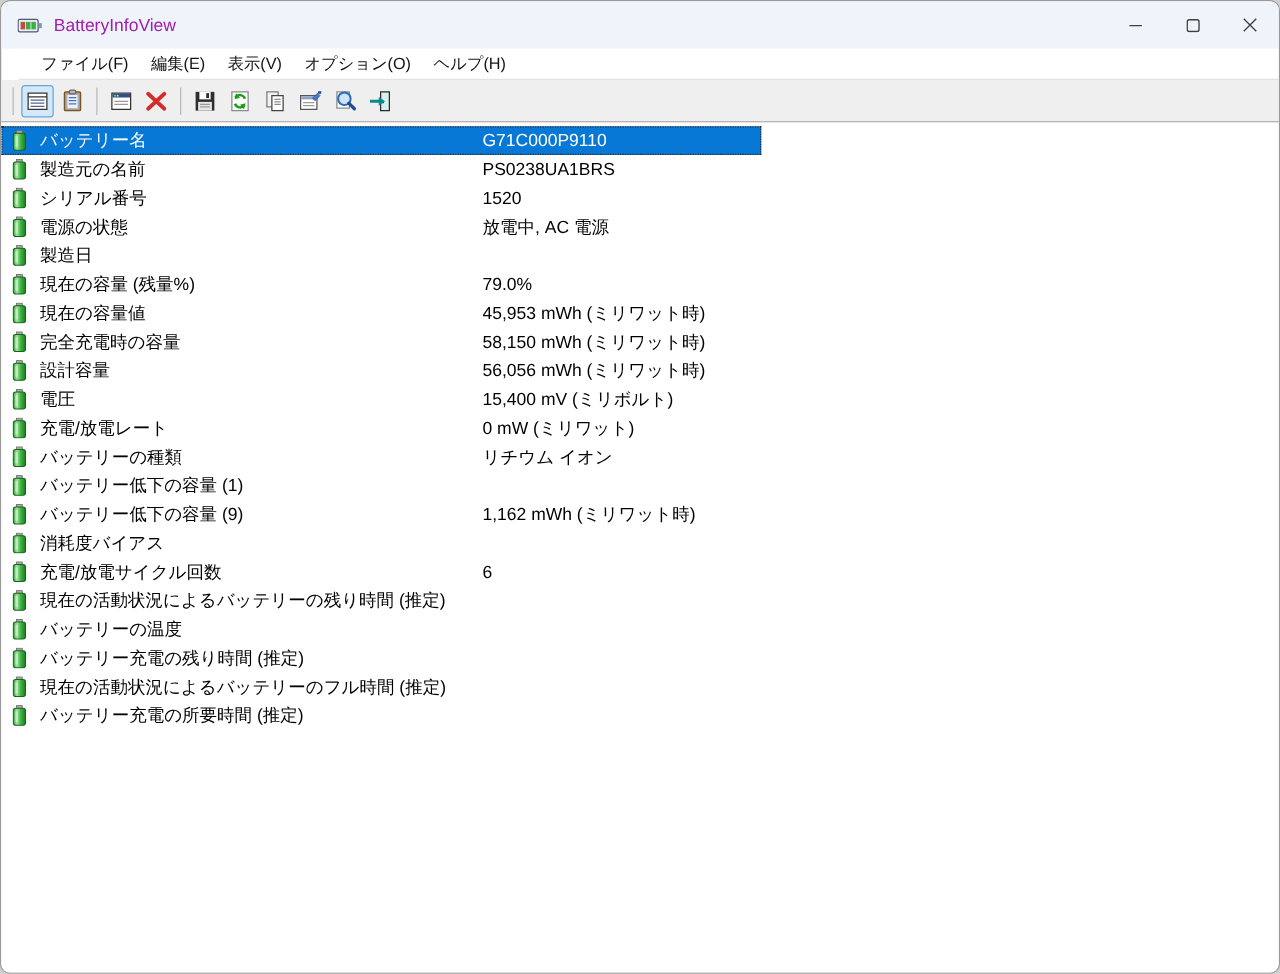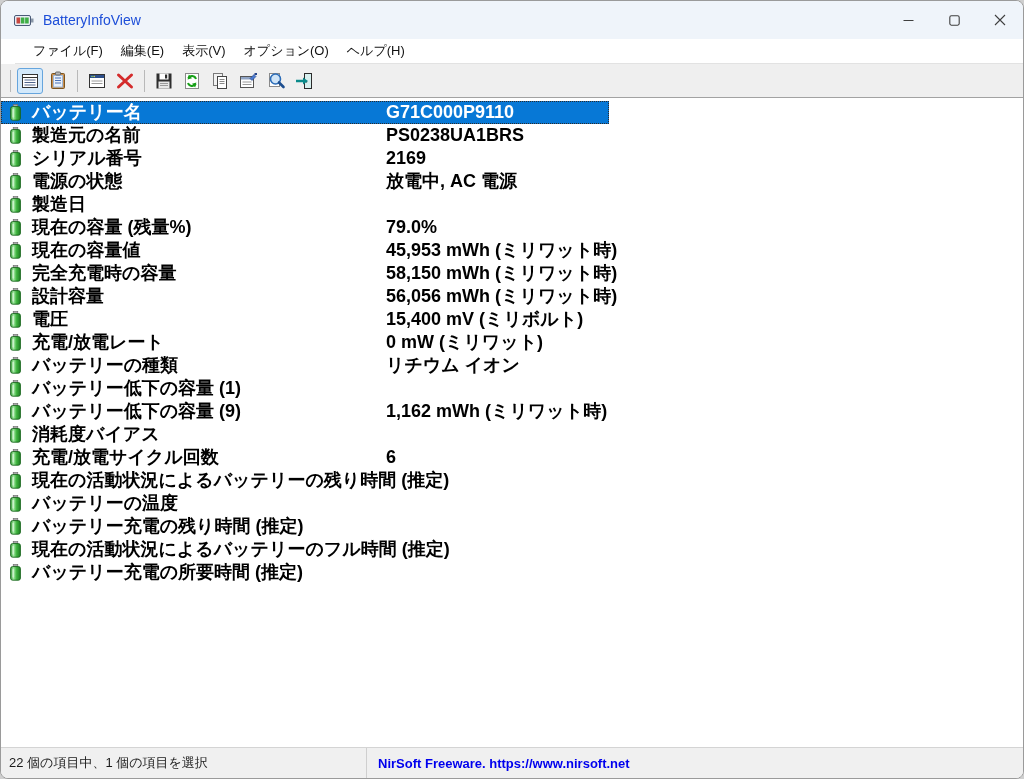--- a/index.html
+++ b/index.html
@@ -11,21 +11,21 @@
     background:#ffffff; border:1px solid #9a9a9a; border-radius:8px;
     overflow:hidden; display:flex; flex-direction:column;
   }
 
   
   .titlebar{
     height:38px; background:#eff4fa; display:flex; align-items:center;
     flex:0 0 auto; padding-left:13px;
   }
   .app-icon{ width:20px; height:15px; display:inline-flex; margin-right:9px; }
-  .title-text{ font-size:14px; color:#1d4ed8; }
+  .title-text{ font-size:14px; color:#a21caf; }
   .win-controls{ margin-left:auto; display:flex; height:100%; }
   .win-btn{ width:46px; height:100%; display:flex; align-items:center; justify-content:center; }
   .win-btn svg{ display:block; }
 
   
   .menubar{
     height:25px; background:#ffffff; display:flex; align-items:center;
     padding-left:9px; flex:0 0 auto; border-bottom:1px solid #e2e2e2;margin-left:14px;
   }
   .menu-item{ font-size:13px; color:#111; padding:0 9px; line-height:24px; }
@@ -47,21 +47,21 @@
   .listview{ flex:1 1 auto; background:#ffffff; position:relative; overflow:hidden; }
   .lv-header{ display:flex; height:27px; border-bottom:1px solid #ececec; background:#ffffff; }
   .hcell{ font-size:13px; color:#242424; line-height:27px; padding-left:7px;
           border-right:1px solid #d9d9d9; display:flex; align-items:center; }
   .hcell.c1{ width:367px; }
   .hcell.c2{ width:241px; }
   .hcell.rest{ flex:1; border-right:none; }
   .sort-glyph{ margin-left:26px; opacity:.85; }
 
   .rows{ padding-top:3px; }
-  .row{ position:relative; height:23px; line-height:23px; font-size:18px; color:#000;font-weight:bold; }
+  .row{ position:relative; height:23px; line-height:23px; font-size:14px; color:#000; }
   .row .bat{ position:absolute; left:9px; top:3px; }
   .row .desc{ position:absolute; left:31px; top:0; white-space:nowrap; }
   .row .value{ position:absolute; left:385px; top:0; white-space:nowrap; }
   .row.selected{ width:608px; background:#0778d6; color:#ffffff;
                  outline:1px dotted #2b2b2b; outline-offset:-1px; }
 
   
   .statusbar{
     height:31px; background:#f0f0f0; border-top:1px solid #d4d4d4;
     display:flex; align-items:stretch; flex:0 0 auto; font-size:13px;
@@ -276,21 +276,21 @@
   </div>
         <div class="row">
     <span class="bat">
       <svg width="11" height="17" viewBox="0 0 11 17">
         <rect x="3.2" y="0.5" width="4.6" height="2.6" fill="#a8a8a8" stroke="#666666" stroke-width="0.6"></rect>
         <rect x="0.6" y="2.6" width="9.8" height="13.6" rx="2" fill="url(#batgrad)" stroke="#17641c" stroke-width="0.9"></rect>
         <rect x="2.2" y="4.8" width="2" height="9" rx="1" fill="rgba(255,255,255,0.45)"></rect>
       </svg>
     </span>
     <span class="desc">シリアル番号</span>
-    <span class="value">2169</span>
+    <span class="value">1520</span>
   </div>
         <div class="row">
     <span class="bat">
       <svg width="11" height="17" viewBox="0 0 11 17">
         <rect x="3.2" y="0.5" width="4.6" height="2.6" fill="#a8a8a8" stroke="#666666" stroke-width="0.6"></rect>
         <rect x="0.6" y="2.6" width="9.8" height="13.6" rx="2" fill="url(#batgrad)" stroke="#17641c" stroke-width="0.9"></rect>
         <rect x="2.2" y="4.8" width="2" height="9" rx="1" fill="rgba(255,255,255,0.45)"></rect>
       </svg>
     </span>
     <span class="desc">電源の状態</span>
@@ -479,18 +479,14 @@
         <rect x="0.6" y="2.6" width="9.8" height="13.6" rx="2" fill="url(#batgrad)" stroke="#17641c" stroke-width="0.9"></rect>
         <rect x="2.2" y="4.8" width="2" height="9" rx="1" fill="rgba(255,255,255,0.45)"></rect>
       </svg>
     </span>
     <span class="desc">バッテリー充電の所要時間 (推定)</span>
     <span class="value"></span>
   </div>
       </div>
   </div>
 
-  <div class="statusbar">
-    <div class="sb-left">22 個の項目中、1 個の項目を選択</div>
-    <div class="sb-right">NirSoft Freeware. https://www.nirsoft.net</div>
-  </div>
 
 </div>
 
 </body></html>

